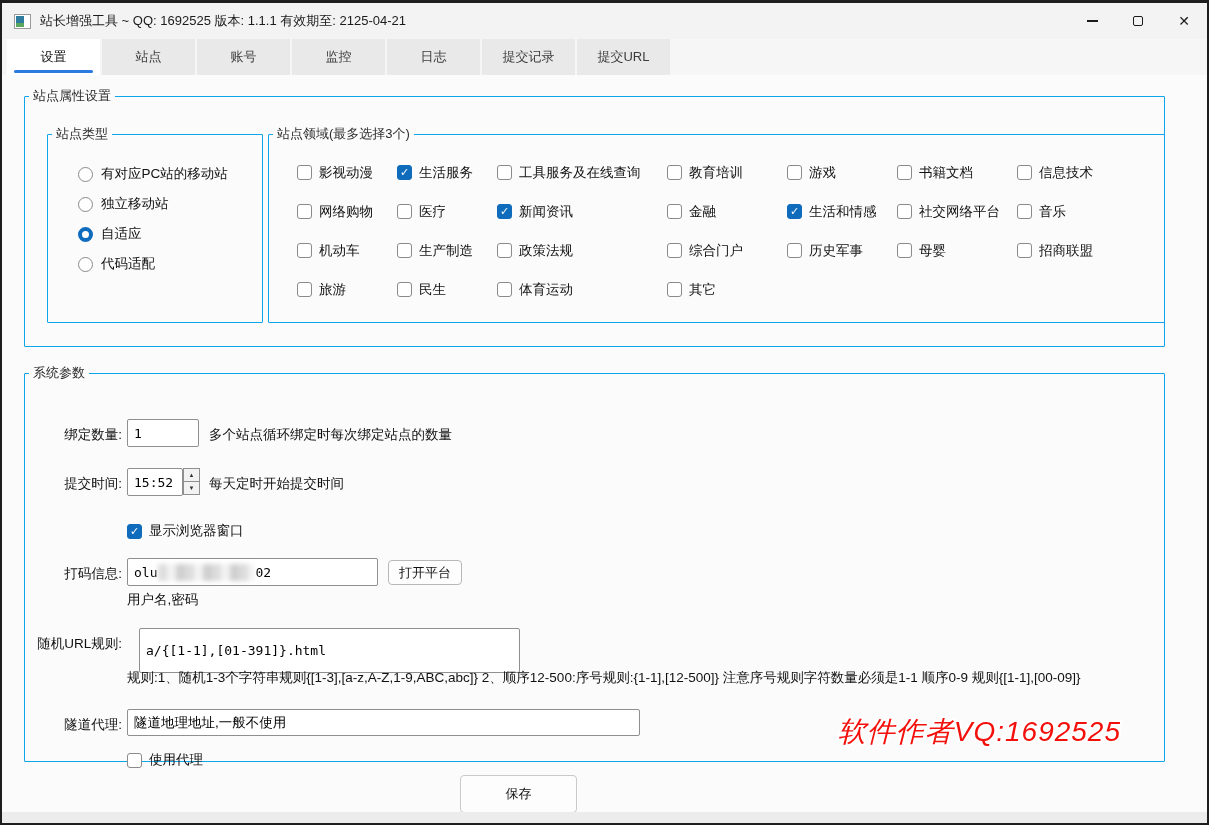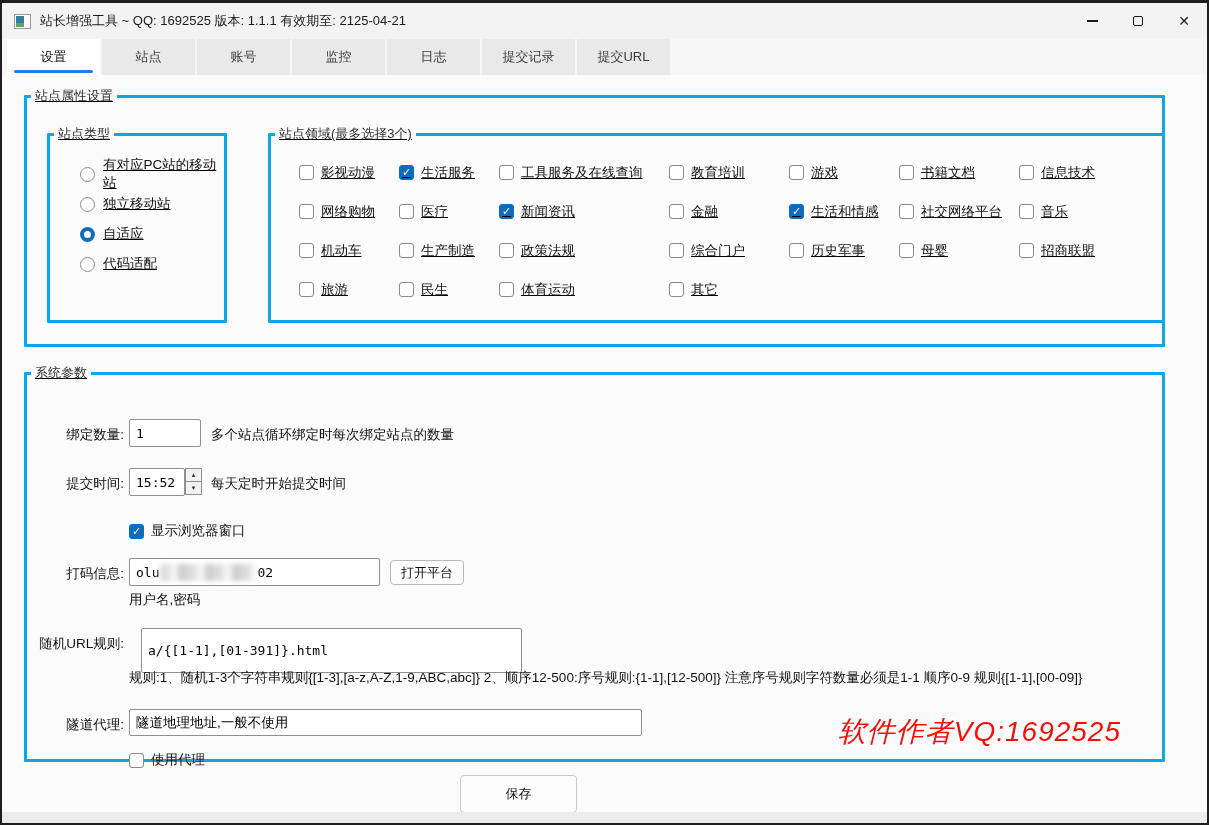--- a/index.html
+++ b/index.html
@@ -37,21 +37,21 @@
     background:#e9e9e9; font-size:13px; color:#3c3c3c; position:relative; cursor:default;
   }
   .tab.active { background:#ffffff; color:#111; }
   .tab.active::after {
     content:""; position:absolute; left:7px; right:7px; bottom:2px; height:3px;
     border-radius:2px; background:var(--underline);
   }
   
   .content { position:absolute; left:0; top:72px; right:0; bottom:0; background:#fbfbfc; }
   fieldset {
-    position:absolute; border:3px solid #0ea5e9; border-radius:1px; background:transparent;text-decoration:underline;
+    position:absolute; border:1px solid #0ea5e9; border-radius:1px; background:transparent;
   }
   legend { font-size:13px; color:#2b2b2b; padding:0 4px; margin-left:4px; }
   
   .radio-list { margin:16px 0 0 30px; }
   .radio-row { height:30px; display:flex; align-items:center; gap:8px; font-size:13.5px; color:#111; cursor:default; }
   .radio {
     width:15px; height:15px; border-radius:50%; border:1px solid #8a8a8a; background:#fff; flex:0 0 auto;
   }
   .radio.selected { border:4.5px solid var(--accent); background:#fff; }
   .radio-label.focused { outline:1px dotted #444; outline-offset:0px; }
@@ -146,21 +146,21 @@
         <span>提交URL</span>
       </div>
     </div>
 
   <div class="content">
 
     <fieldset style="left:22px; top:12px; width:1141px; height:260px;">
       <legend>站点属性设置</legend>
     </fieldset>
 
-    <fieldset style="left:45px; top:50px; width:180px; height:198px;">
+    <fieldset style="left:45px; top:50px; width:216px; height:198px;">
       <legend>站点类型</legend>
       <div class="radio-list" id="site-type-list">
           <div class="radio-row">
             <span class="radio"></span>
             <span class="radio-label">有对应PC站的移动站</span>
           </div>
           <div class="radio-row">
             <span class="radio"></span>
             <span class="radio-label">独立移动站</span>
           </div>

